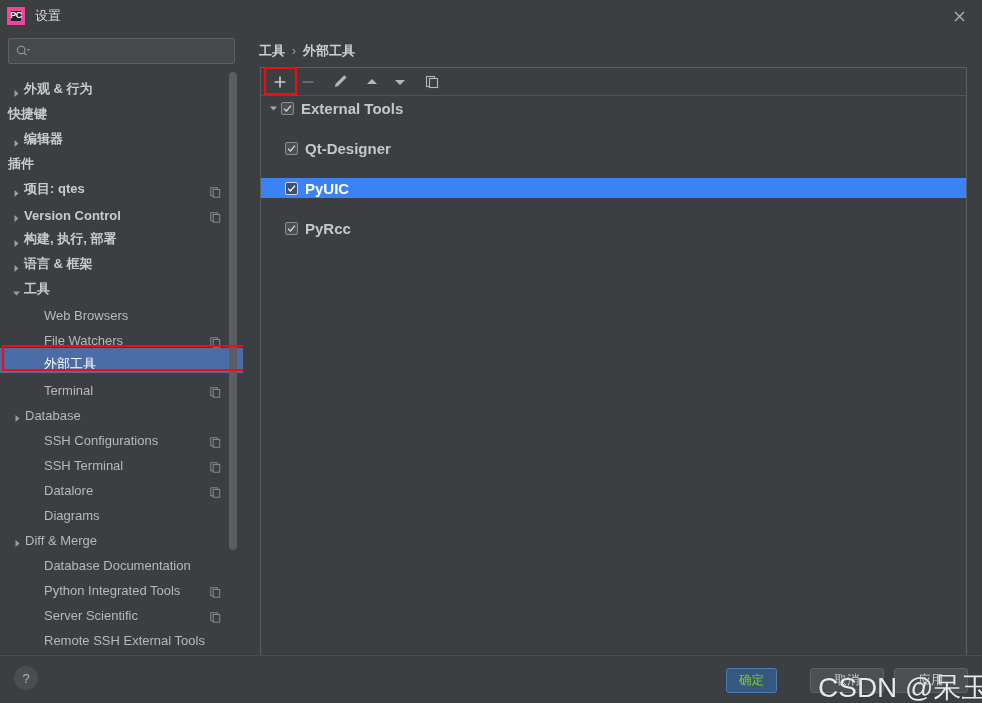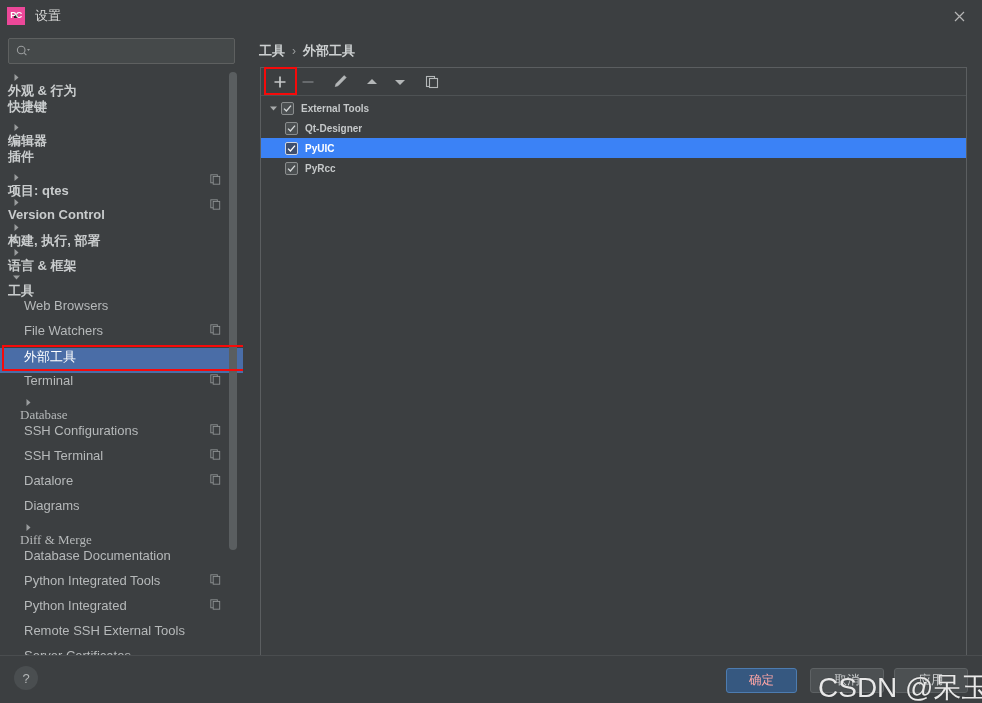--- a/index.html
+++ b/index.html
@@ -19,21 +19,21 @@
   
   .titlebar {
     position: absolute; left: 0; top: 0;
     width: 982px; height: 31px;
     background: #3c3f41;
     display: flex; align-items: center;
   }
   .pc-logo {
     width: 18px; height: 18px;
     margin-left: 7px;
-    border: 7px solid #ec4899;
+    border: 4px solid #ec4899;
     background: #232425;
     color: #ffffff;
     font-size: 9px; font-weight: bold;
     display: flex; align-items: center; justify-content: center;
     letter-spacing: -0.5px;
     line-height: 1;
   }
   .title-text {
     margin-left: 10px;
     font-size: 13px;
@@ -76,37 +76,36 @@
   }
 
   .tree {
     margin-top: 9px;
     position: relative;
     height: 578px;
   }
   .tree-row {
     position: relative;
     height: 25px;
-    display: flex; align-items: flex-start;
+    display: flex; align-items: flex-end;
     padding-left: 8px;
     cursor: default;
     font-size: 13px;
-    flex-direction: column;
   }
   .tree-row .arrow {
     width: 16px; min-width: 16px;
     display: flex; align-items: center; justify-content: center;
     color: #9a9d9e;
   }
   .tree-row .arrow svg { display: block; }
   .tree-row .label { white-space: nowrap; }
   .tree-row.top > .label { font-weight: bold; color: #c9cccd; }
   .tree-row.child > .label { color: #b6b9ba; font-weight: normal; }
-  .tree-row.child { padding-left: 24px; }
-  .tree-row.child.has-arrow { padding-left: 20px; font-family: Liberation Serif, serif; }
+  .tree-row.child { padding-left: 44px; }
+  .tree-row.child.has-arrow { padding-left: 9px; }
   .tree-row.selected { background: #4a6da7; }
   .tree-row.selected > .label { color: #ffffff; }
   .copy-badge {
     position: absolute; right: 22px;
     width: 12px; height: 12px;
     color: #8d9192;
     display: flex; align-items: center; justify-content: center;
   }
   .copy-badge svg { display: block; }
 
@@ -177,33 +176,33 @@
 
   .treepane {
     flex: 1;
     background: #3c3f41;
     padding-top: 2px;
     overflow: hidden;
   }
   .trow {
     height: 20px;
     display: flex; align-items: center;
-    font-size: 10px;
+    font-size: 15px;
     font-weight: bold;
     color: #c5c8c9;
     padding-left: 4px;
   }
   .trow.sel { background: #3b82f6; color: #ffffff; }
   .trow .tarrow {
     width: 16px; min-width: 16px;
     display: flex; align-items: center; justify-content: center;
     color: #a8abac;
   }
   .trow .tarrow svg { display: block; }
-  .trow.indent { padding-left: 24px; }
+  .trow.indent { padding-left: 24px; margin-top: 20px; }
   .cbox {
     width: 13px; height: 13px; min-width: 13px;
     border: 1px solid #8a8d8e;
     background: #4b4f51;
     border-radius: 2px;
     margin-right: 7px;
     display: flex; align-items: center; justify-content: center;
     color: #d6d9da;
   }
   .trow.sel .cbox { background: #3f4f6e; border-color: #cfd6e2; color: #ffffff; }
@@ -228,24 +227,24 @@
   .btn {
     position: absolute; top: 668px;
     height: 25px;
     border-radius: 3px;
     font-size: 12.5px;
     display: flex; align-items: center; justify-content: center;
     font-family: inherit;
     cursor: default;
   }
   .btn-ok {
-    left: 726px; width: 71px;
+    left: 726px; width: 51px;
     background: #365880;
     border: 1px solid #4d7cb0;
-    color: #fca5a5;
+    color: #84cc16;
   }
   .btn-cancel {
     left: 810px; width: 74px;
     background: #4c5052;
     border: 1px solid #5e6264;
     color: #cdd0d1;
   }
   .btn-apply {
     left: 894px; width: 74px;
     background: #4c5052;
@@ -446,21 +445,21 @@
         <div class="tree-row child">
           <span class="label">Python Integrated Tools</span>
           <span class="copy-badge">
             <svg width="11" height="11" viewBox="0 0 11 11">
               <rect x="0.8" y="0.8" width="6.5" height="8" stroke="#8d9192" stroke-width="0.9" fill="none"></rect>
               <rect x="3.2" y="2.4" width="6.5" height="7.8" stroke="#8d9192" stroke-width="0.9" fill="#3c3f41"></rect>
             </svg>
           </span>
         </div>
         <div class="tree-row child">
-          <span class="label">Python Integrated</span>
+          <span class="label">Server Scientific</span>
           <span class="copy-badge">
             <svg width="11" height="11" viewBox="0 0 11 11">
               <rect x="0.8" y="0.8" width="6.5" height="8" stroke="#8d9192" stroke-width="0.9" fill="none"></rect>
               <rect x="3.2" y="2.4" width="6.5" height="7.8" stroke="#8d9192" stroke-width="0.9" fill="#3c3f41"></rect>
             </svg>
           </span>
         </div>
         <div class="tree-row child">
           <span class="label">Remote SSH External Tools</span>
         </div>

